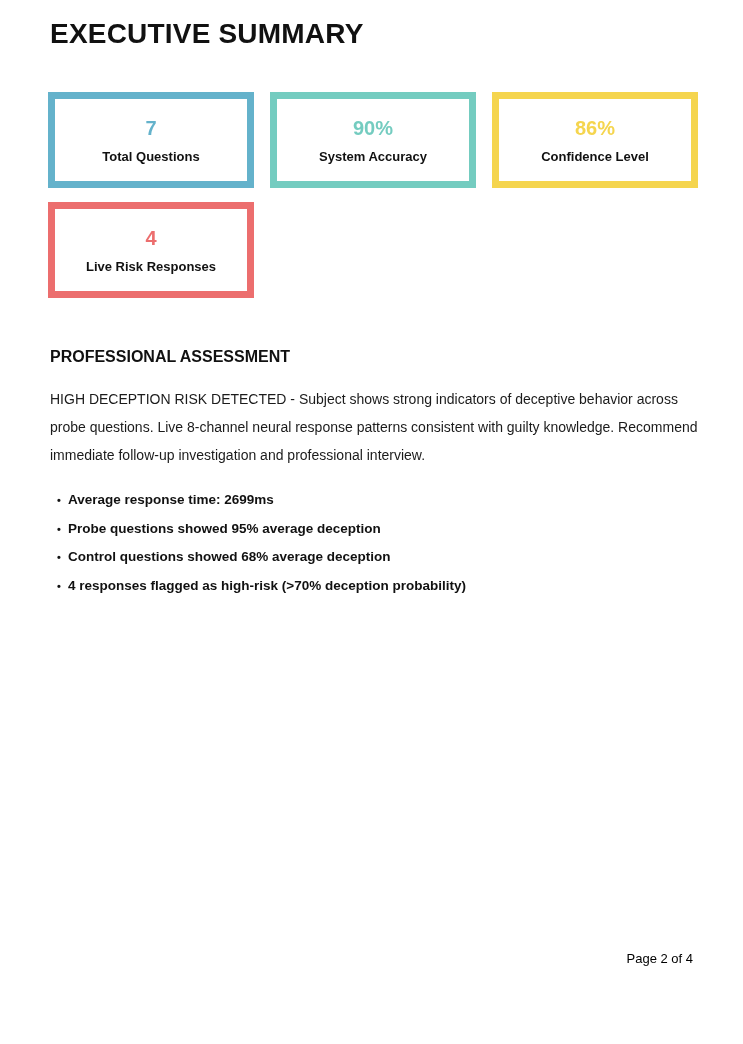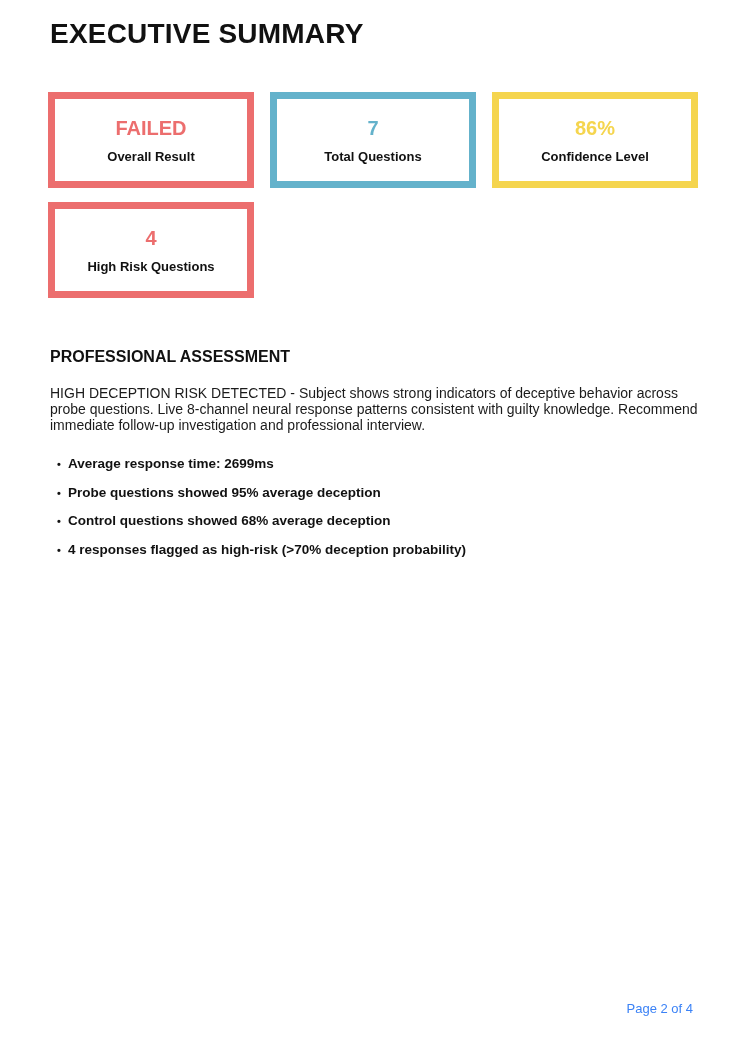--- a/index.html
+++ b/index.html
@@ -65,21 +65,21 @@
     font-size: 16px;
     line-height: 24px;
     font-weight: bold;
     margin: 0;
   }
   .assessment-heading { margin-top: 47px; }
   .assessment-body {
     margin: 16px 0 0 0;
     width: 658px;
     font-size: 14px;
-    line-height: 16px;
+    line-height: 28px;
     font-weight: normal;
     color: #1b1b1b;
   }
   .findings-heading { margin-top: 35px; }
   .findings-list {
     list-style: none;
     margin: 17px 0 0 0;
     padding: 0 0 0 18px;
   }
   .findings-list li {
@@ -92,54 +92,54 @@
   .findings-list li::before {
     content: "\2022";
     position: absolute;
     left: -11px;
     font-size: 11px;
     font-weight: bold;
   }
   .page-footer {
     position: absolute;
     right: 50px;
-    top: 1001px;
+    top: 951px;
     font-size: 13px;
-    color: #3b82f6;
+    color: #000000;
   }
 </style>
 </head>
 <body>
 
 <div class="page">
 
   <h1 class="page-title">EXECUTIVE SUMMARY</h1>
 
   <div class="cards">
 
-    <div class="card" style="border-color: rgb(236, 110, 110);">
-      <div class="card-value" style="color: rgb(236, 110, 110);">FAILED</div>
-      <div class="card-label">Overall Result</div>
-    </div>
 
 
     <div class="card" style="border-color: rgb(100, 178, 203);">
       <div class="card-value" style="color: rgb(100, 178, 203);">7</div>
       <div class="card-label">Total Questions</div>
     </div>
 
+    <div class="card" style="border-color: rgb(116, 204, 192);">
+      <div class="card-value" style="color: rgb(116, 204, 192);">90%</div>
+      <div class="card-label">System Accuracy</div>
+    </div>
 
     <div class="card" style="border-color: rgb(245, 213, 78); justify-content: center;">
       <div class="card-value" style="color: rgb(245, 213, 78);">86%</div>
       <div class="card-label">Confidence Level</div>
     </div>
 
     <div class="card" style="border-color: rgb(236, 110, 110);">
       <div class="card-value" style="color: rgb(236, 110, 110);">4</div>
-      <div class="card-label">High Risk Questions</div>
+      <div class="card-label">Live Risk Responses</div>
     </div>
 
   </div>
 
   <h2 class="section-heading assessment-heading">PROFESSIONAL ASSESSMENT</h2>
 
   <p class="assessment-body">HIGH DECEPTION RISK DETECTED - Subject shows strong indicators of deceptive behavior across probe questions. Live 8-channel neural response patterns consistent with guilty knowledge. Recommend immediate follow-up investigation and professional interview.</p>
 
 
   <ul class="findings-list">

